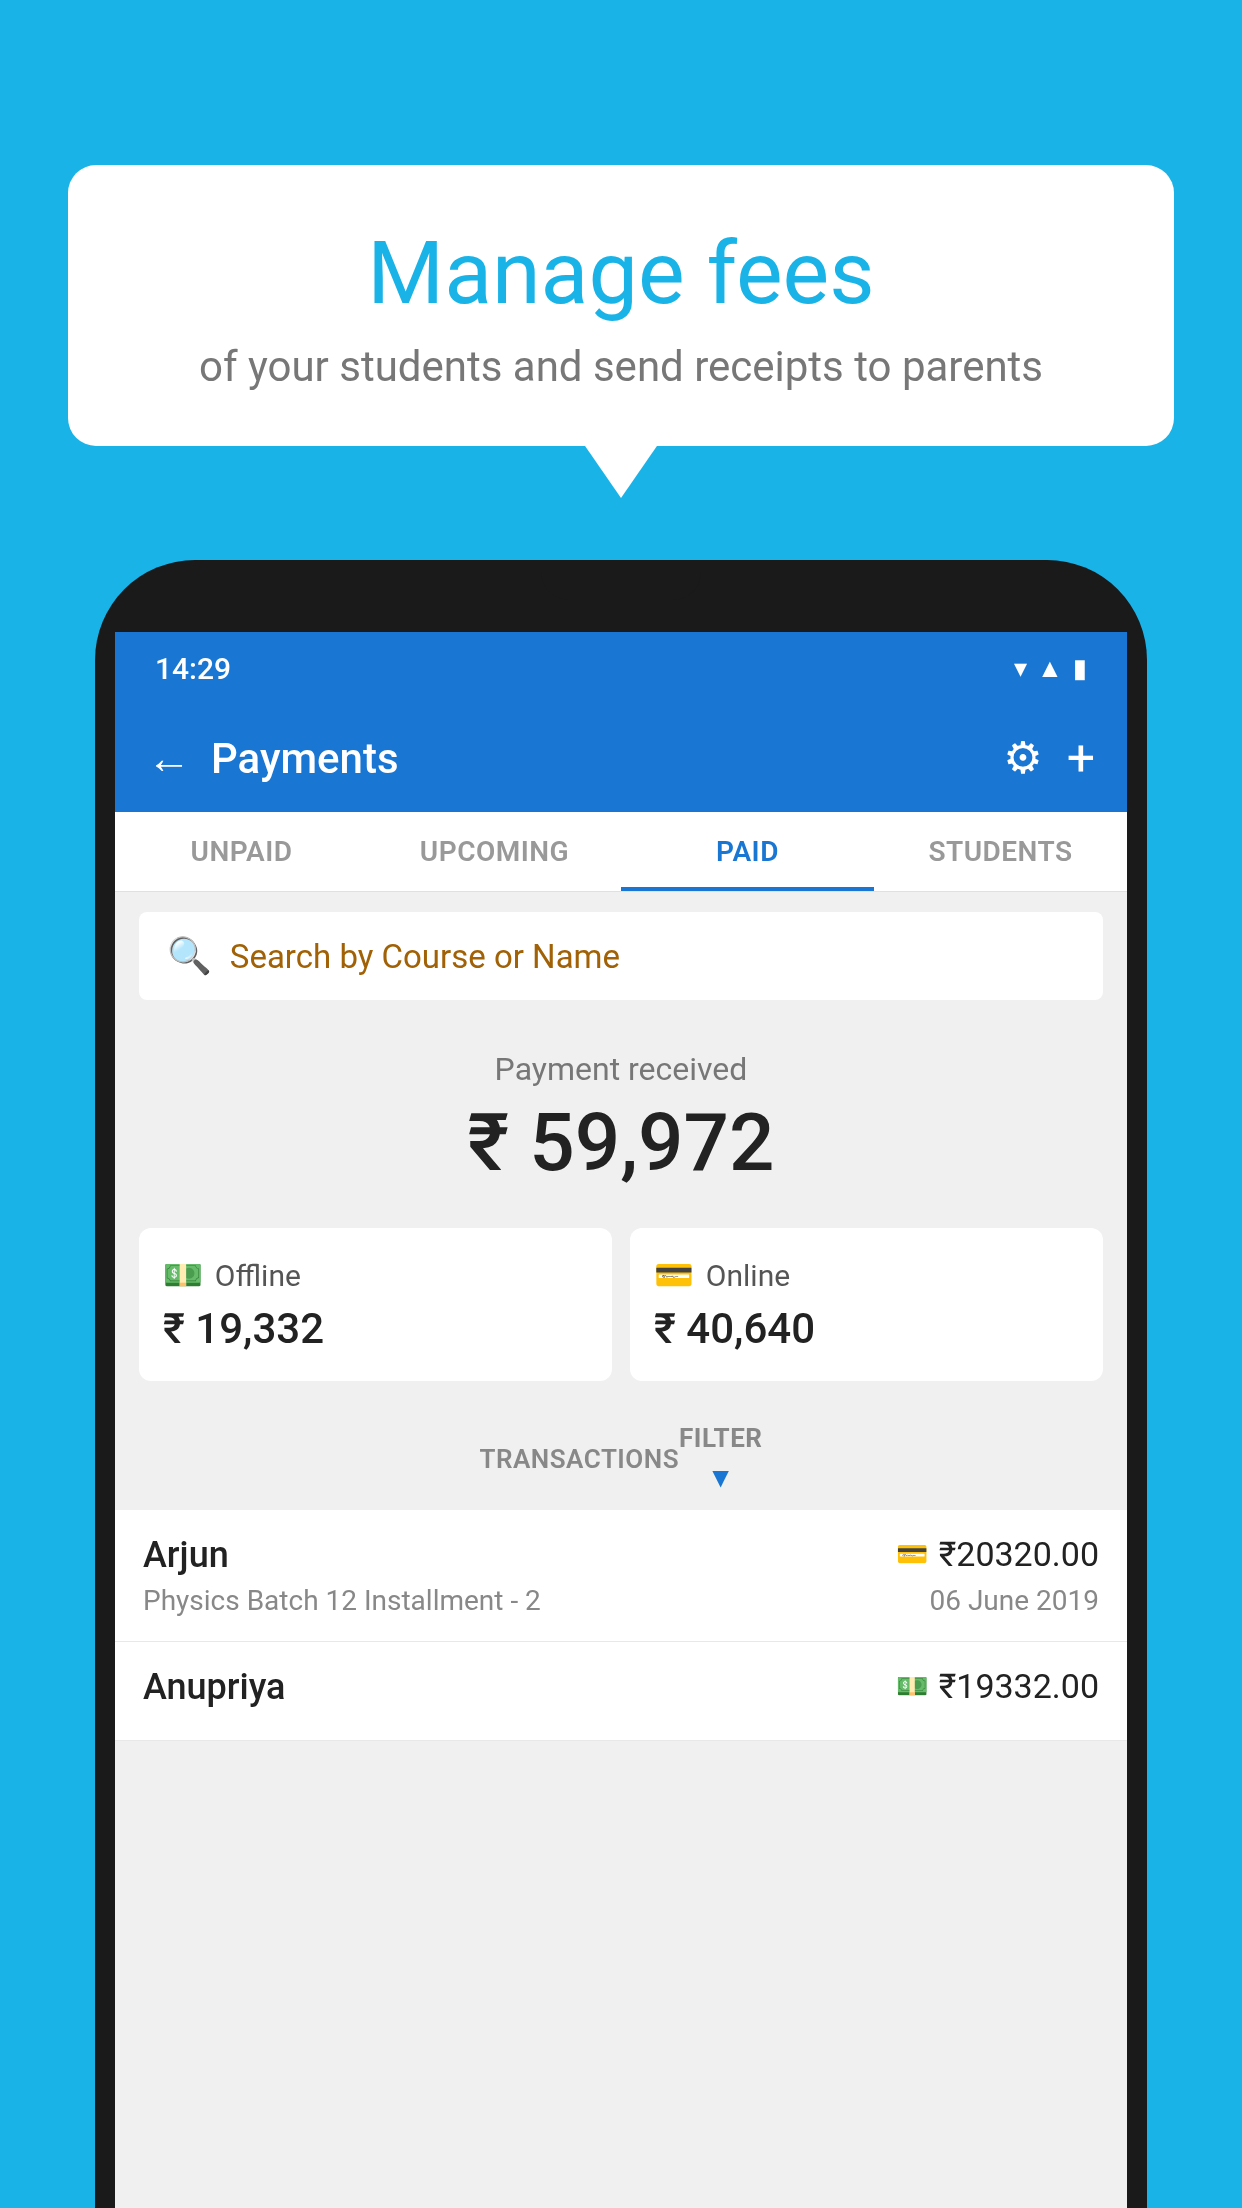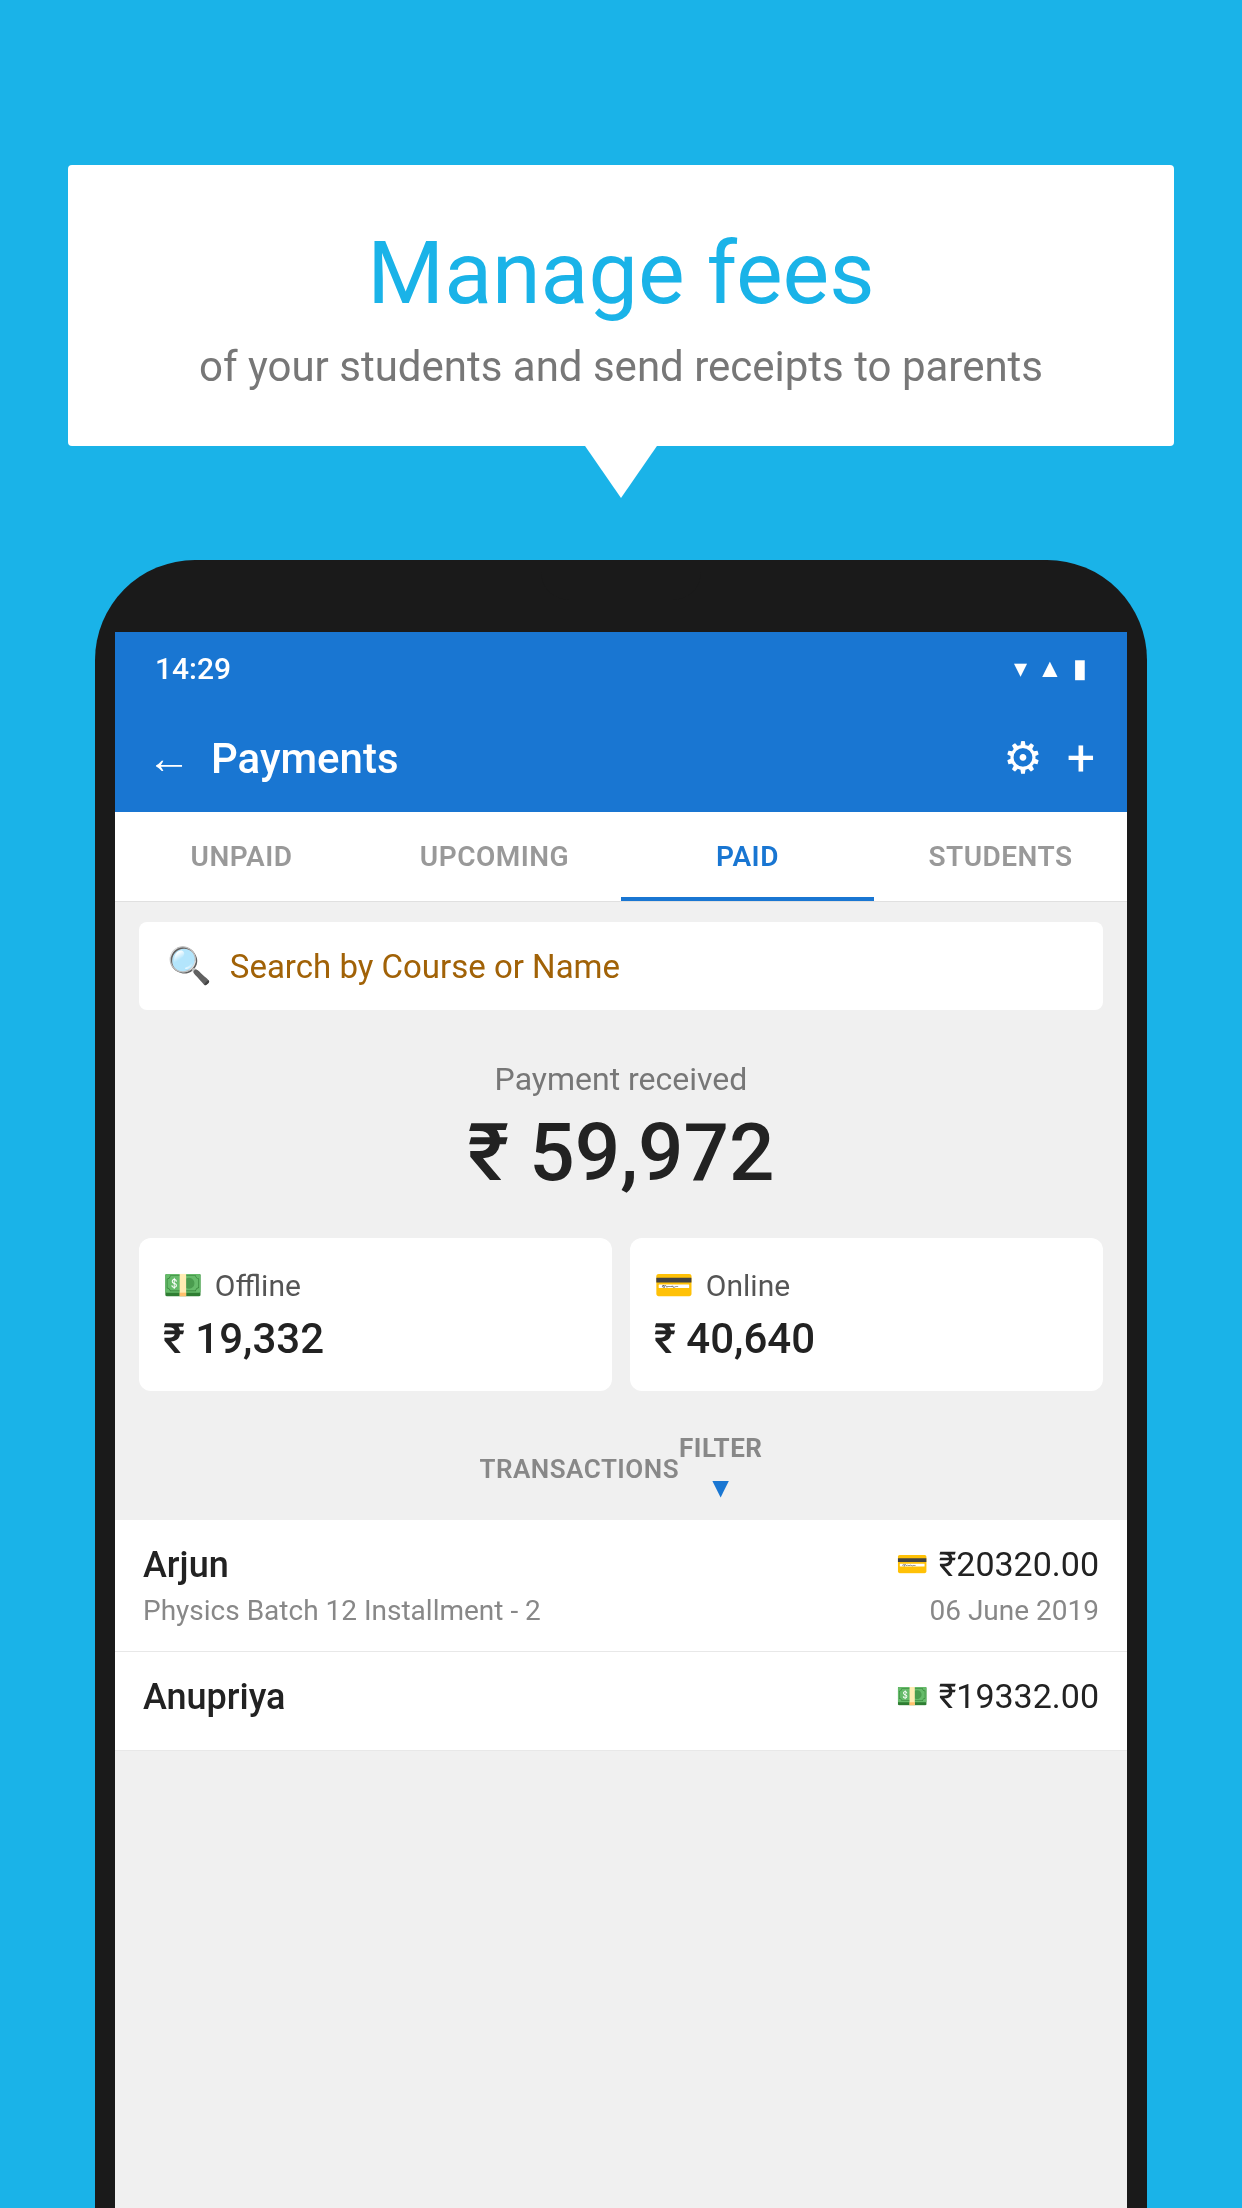--- a/index.html
+++ b/index.html
@@ -13,21 +13,21 @@
       position: relative;
     }
 
     
     .speech-bubble {
       position: absolute;
       top: 165px;
       left: 68px;
       right: 68px;
       background: white;
-      border-radius: 4px;
+      border-radius: 28px;
       padding: 60px 50px 55px;
       text-align: center;
     }
     .speech-bubble::after {
       content: '';
       position: absolute;
       bottom: -52px;
       left: 50%;
       transform: translateX(-50%);
       width: 0;
@@ -129,21 +129,21 @@
       color: white;
       font-size: 50px;
       cursor: pointer;
     }
 
     
     .tabs {
       background: white;
       display: flex;
       border-bottom: 1px solid #e0e0e0;
-      height: 90px;
+      height: 80px;
     }
     .tab {
       flex: 1;
       display: flex;
       align-items: center;
       justify-content: center;
       font-size: 28px;
       font-weight: 600;
       color: #999;
       letter-spacing: 0.5px;

